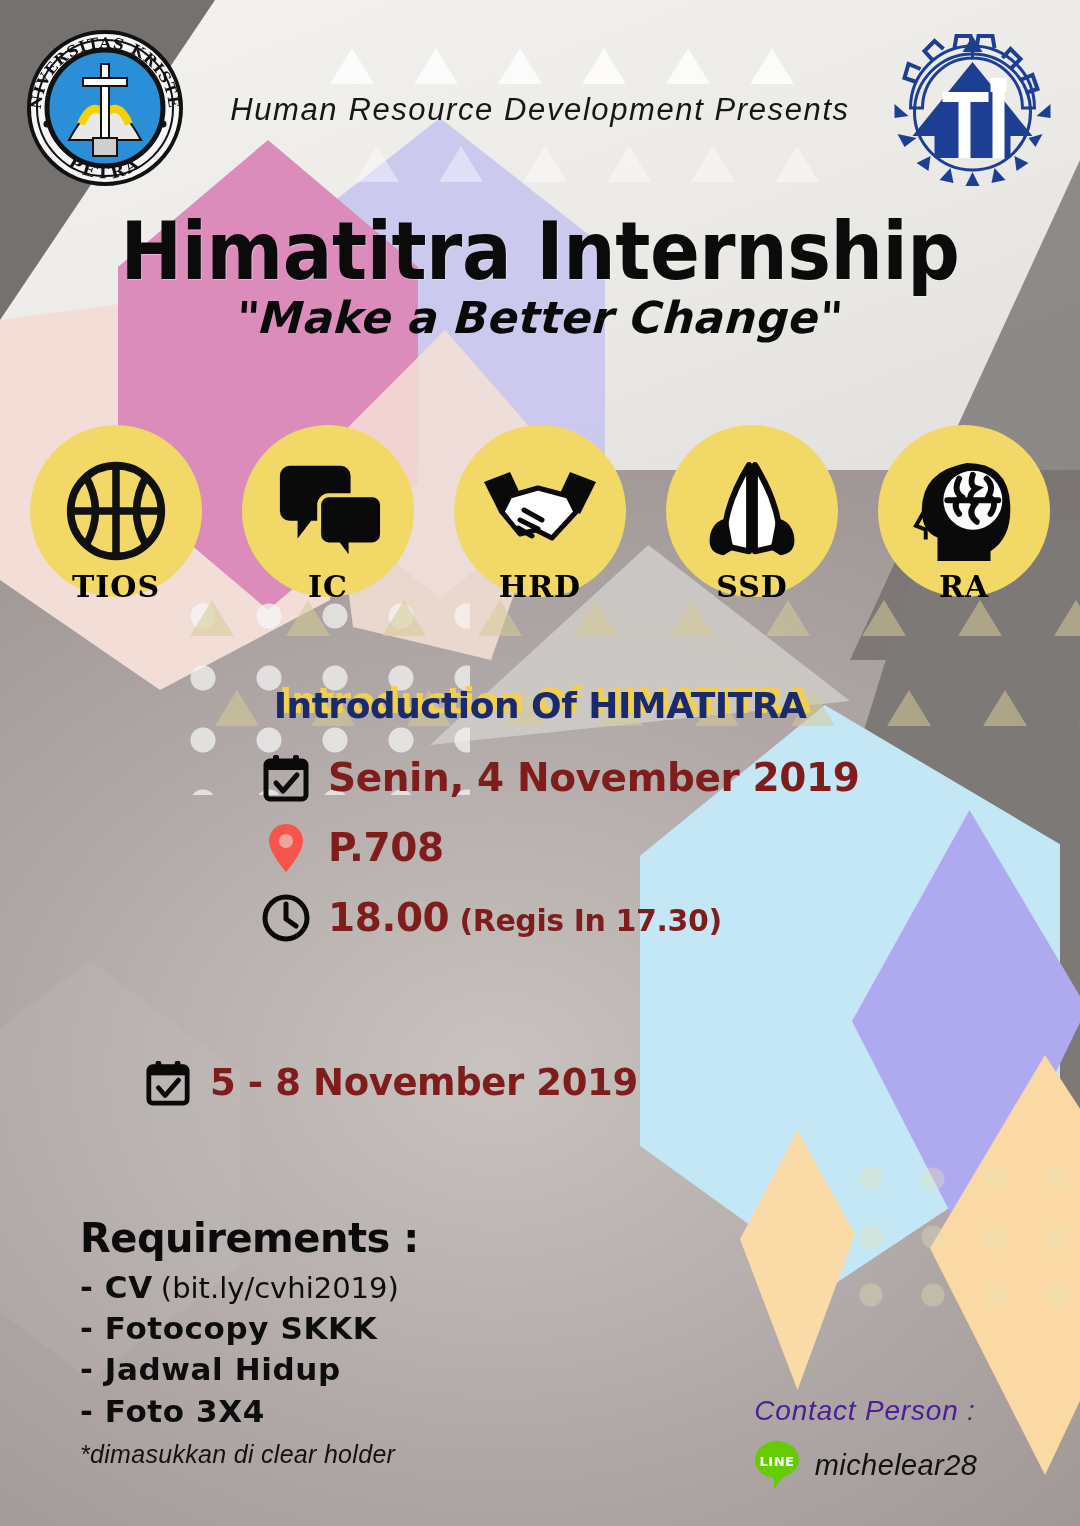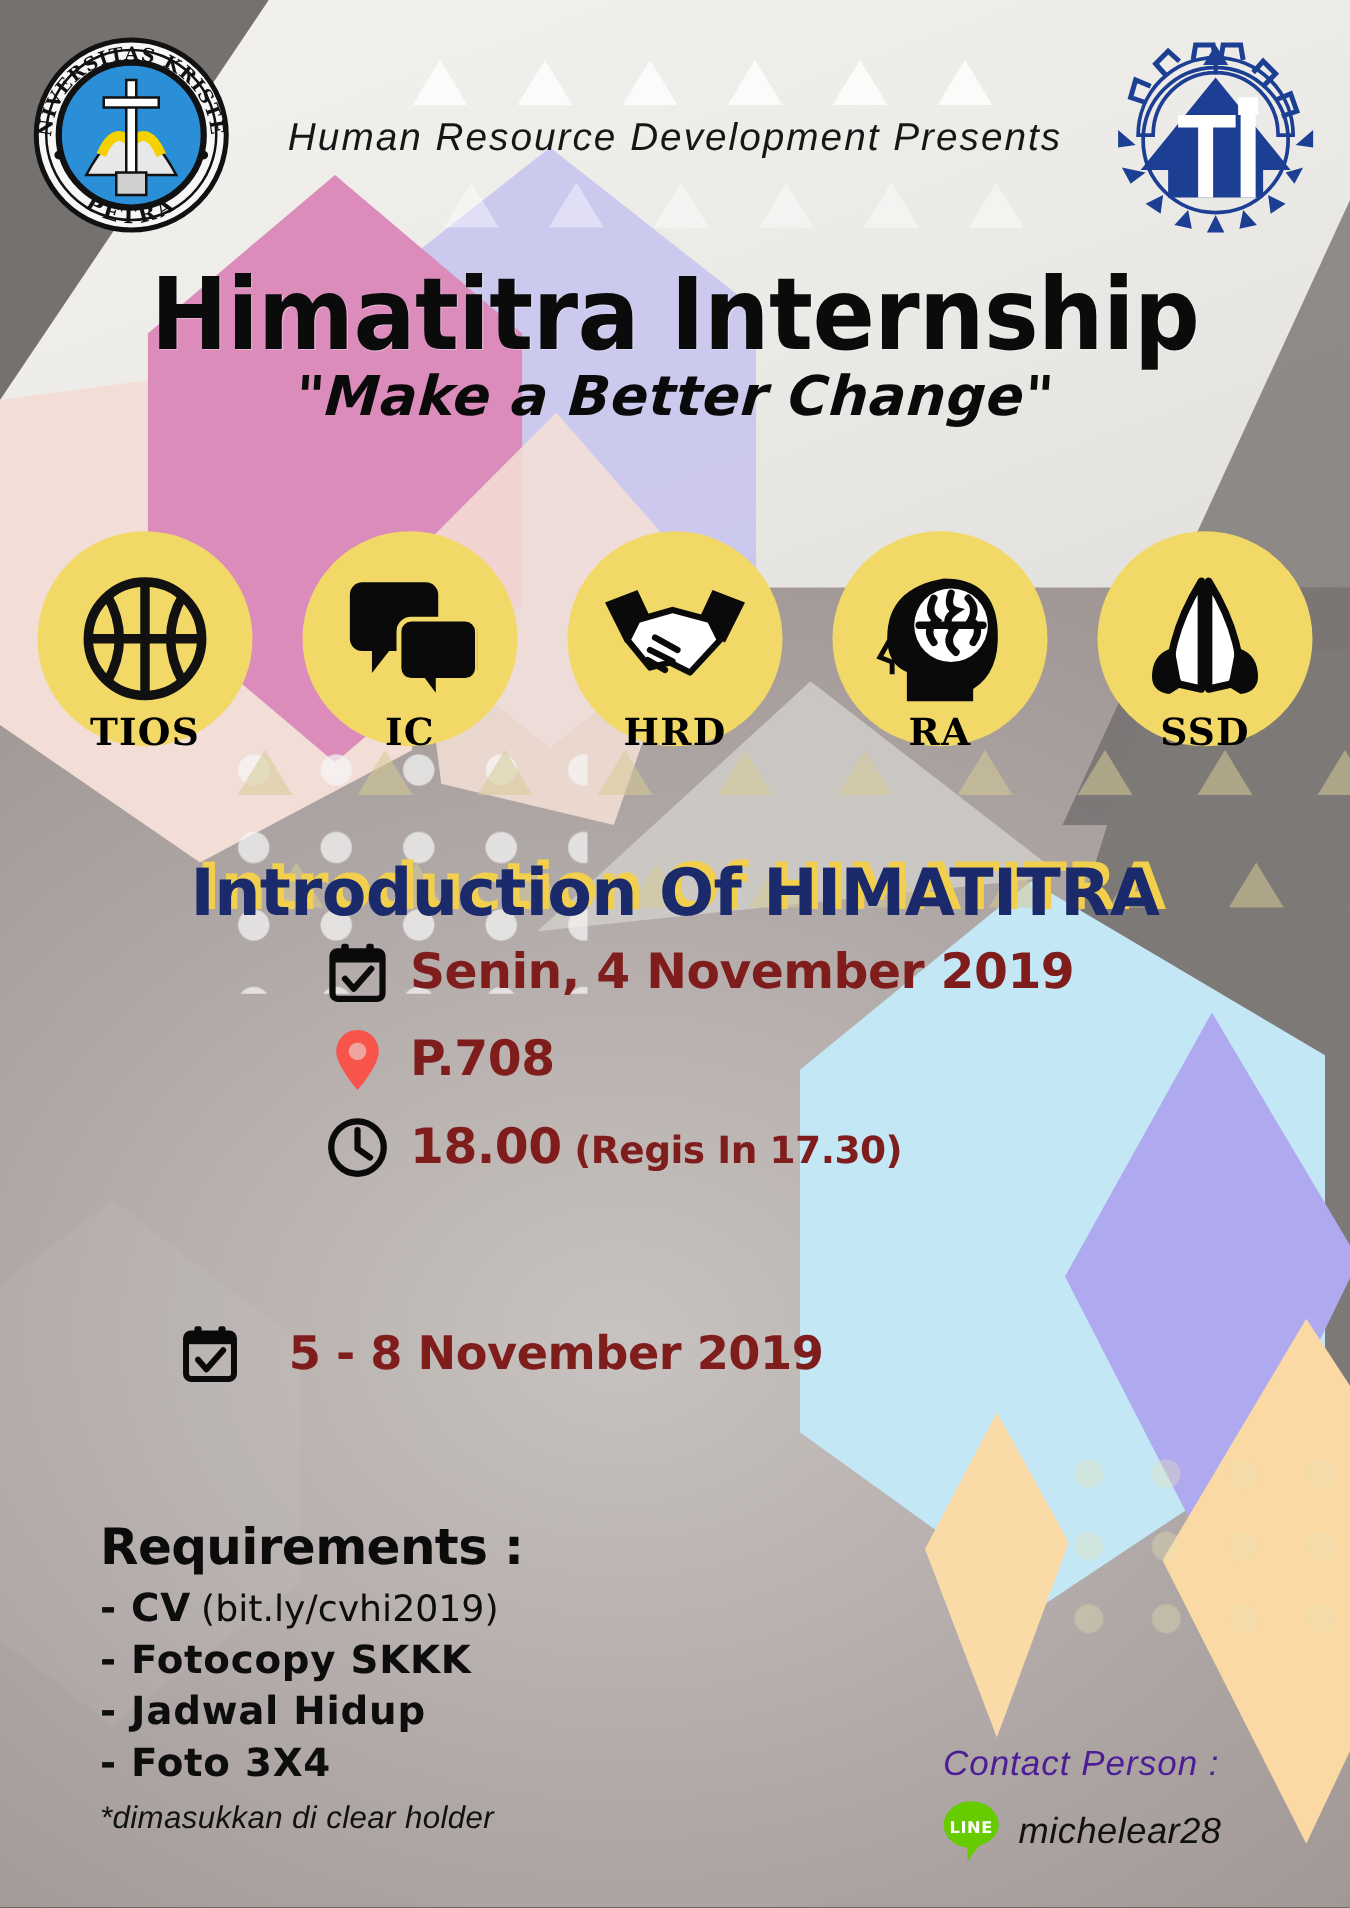--- a/index.html
+++ b/index.html
@@ -201,21 +201,21 @@
 
   
   .sec-head{
     position:absolute;
     font-family:"DejaVu Sans", sans-serif;
     font-weight:bold;
     color:#1b2a6b;
     text-shadow:5px -5px 0 #f2d04e;
     white-space:nowrap;
   }
-  #head-intro{left:0;top:685px;width:1080px;text-align:center;font-size:52px;letter-spacing:-.5px;}
+  #head-intro{left:0;top:685px;width:1080px;text-align:center;font-size:36px;letter-spacing:-.5px;}
   #head-reg{left:0;top:1000px;width:1080px;text-align:center;font-size:37px;letter-spacing:-.5px;}
 
   .info-block{position:absolute;}
   .info-row{
     display:flex;align-items:center;
     margin-bottom:14px;
   }
   .info-icon{
     width:56px;min-width:56px;height:56px;
     display:flex;align-items:center;justify-content:center;
@@ -476,50 +476,50 @@
               <path d="M44 44 L62 54 M40 54 L58 63 M38 62 L52 70" stroke="#0a0a0a" stroke-width="5" stroke-linecap="round"></path>
             </svg>
           </span>
         </div>
         <div class="div-label">HRD</div>
       </div>
 
       <div class="div-item">
         <div class="div-circle">
           <span>
+            <svg width="110" height="108" viewBox="0 0 110 110">
+              <path d="M52 8 Q36 34 30 58 Q24 80 34 92 L52 96 Z" fill="#fff" stroke="#0a0a0a" stroke-width="6" stroke-linejoin="round"></path>
+              <path d="M58 8 Q74 34 80 58 Q86 80 76 92 L58 96 Z" fill="#fff" stroke="#0a0a0a" stroke-width="6" stroke-linejoin="round"></path>
+              <path d="M30 62 Q14 66 12 82 Q10 98 26 100 L36 94 Z" fill="#0a0a0a"></path>
+              <path d="M80 62 Q96 66 98 82 Q100 98 84 100 L74 94 Z" fill="#0a0a0a"></path>
+            </svg>
+          </span>
+        </div>
+        <div class="div-label">SSD</div>
+      </div>
+
+      <div class="div-item">
+        <div class="div-circle">
+          <span>
             <svg width="115" height="108" viewBox="0 0 115 110">
               <path d="M60 6 Q102 6 104 48 Q106 82 84 96 L84 106 L30 106 L30 82 Q14 76 14 54 Q14 14 60 6 Z" fill="#0a0a0a"></path>
               <path d="M16 56 L8 70 L18 74 L18 84" fill="none" stroke="#0a0a0a" stroke-width="4"></path>
               <circle cx="66" cy="44" r="30" fill="#fff"></circle>
               <g stroke="#0a0a0a" stroke-width="6" fill="none" stroke-linecap="round">
                 <path d="M52 22 Q46 34 54 40 Q44 48 52 58"></path>
                 <path d="M66 18 Q62 30 70 32 Q58 40 68 48 Q60 58 70 66"></path>
                 <path d="M80 22 Q88 30 82 40 Q92 46 84 58"></path>
                 <path d="M40 44 L92 44"></path>
               </g>
             </svg>
           </span>
         </div>
         <div class="div-label">RA</div>
       </div>
 
-      <div class="div-item">
-        <div class="div-circle">
-          <span>
-            <svg width="110" height="108" viewBox="0 0 110 110">
-              <path d="M52 8 Q36 34 30 58 Q24 80 34 92 L52 96 Z" fill="#fff" stroke="#0a0a0a" stroke-width="6" stroke-linejoin="round"></path>
-              <path d="M58 8 Q74 34 80 58 Q86 80 76 92 L58 96 Z" fill="#fff" stroke="#0a0a0a" stroke-width="6" stroke-linejoin="round"></path>
-              <path d="M30 62 Q14 66 12 82 Q10 98 26 100 L36 94 Z" fill="#0a0a0a"></path>
-              <path d="M80 62 Q96 66 98 82 Q100 98 84 100 L74 94 Z" fill="#0a0a0a"></path>
-            </svg>
-          </span>
-        </div>
-        <div class="div-label">SSD</div>
-      </div>
-
     </div>
 
     <div class="sec-head" id="head-intro">Introduction Of HIMATITRA</div>
 
     <div class="info-block" id="info-intro">
       <div class="info-row">
         <span class="info-icon">
           <svg width="48" height="50" viewBox="0 0 48 50">
             <rect x="4" y="8" width="40" height="38" rx="4" fill="none" stroke="#0a0a0a" stroke-width="5"></rect>
             <rect x="4" y="8" width="40" height="9" fill="#0a0a0a"></rect>
@@ -549,21 +549,21 @@
           </svg>
         </span>
         <span class="info-text">
           <span>18.00</span><span class="small">(Regis In 17.30)</span>
         </span>
       </div>
     </div>
 
 
     <div class="info-block" id="info-reg">
-      <div class="info-row" style="margin-bottom:22px;gap:21px;">
+      <div class="info-row" style="margin-bottom:22px;">
         <span class="info-icon">
           <svg width="46" height="48" viewBox="0 0 48 50">
             <rect x="4" y="8" width="40" height="38" rx="4" fill="none" stroke="#0a0a0a" stroke-width="5"></rect>
             <rect x="4" y="8" width="40" height="9" fill="#0a0a0a"></rect>
             <rect x="11" y="2" width="6" height="11" rx="2" fill="#0a0a0a"></rect>
             <rect x="31" y="2" width="6" height="11" rx="2" fill="#0a0a0a"></rect>
             <path d="M14 30 L21 38 L35 22" fill="none" stroke="#0a0a0a" stroke-width="5" stroke-linecap="round" stroke-linejoin="round"></path>
           </svg>
         </span>
         <span class="info-text">5 - 8 November 2019</span>

